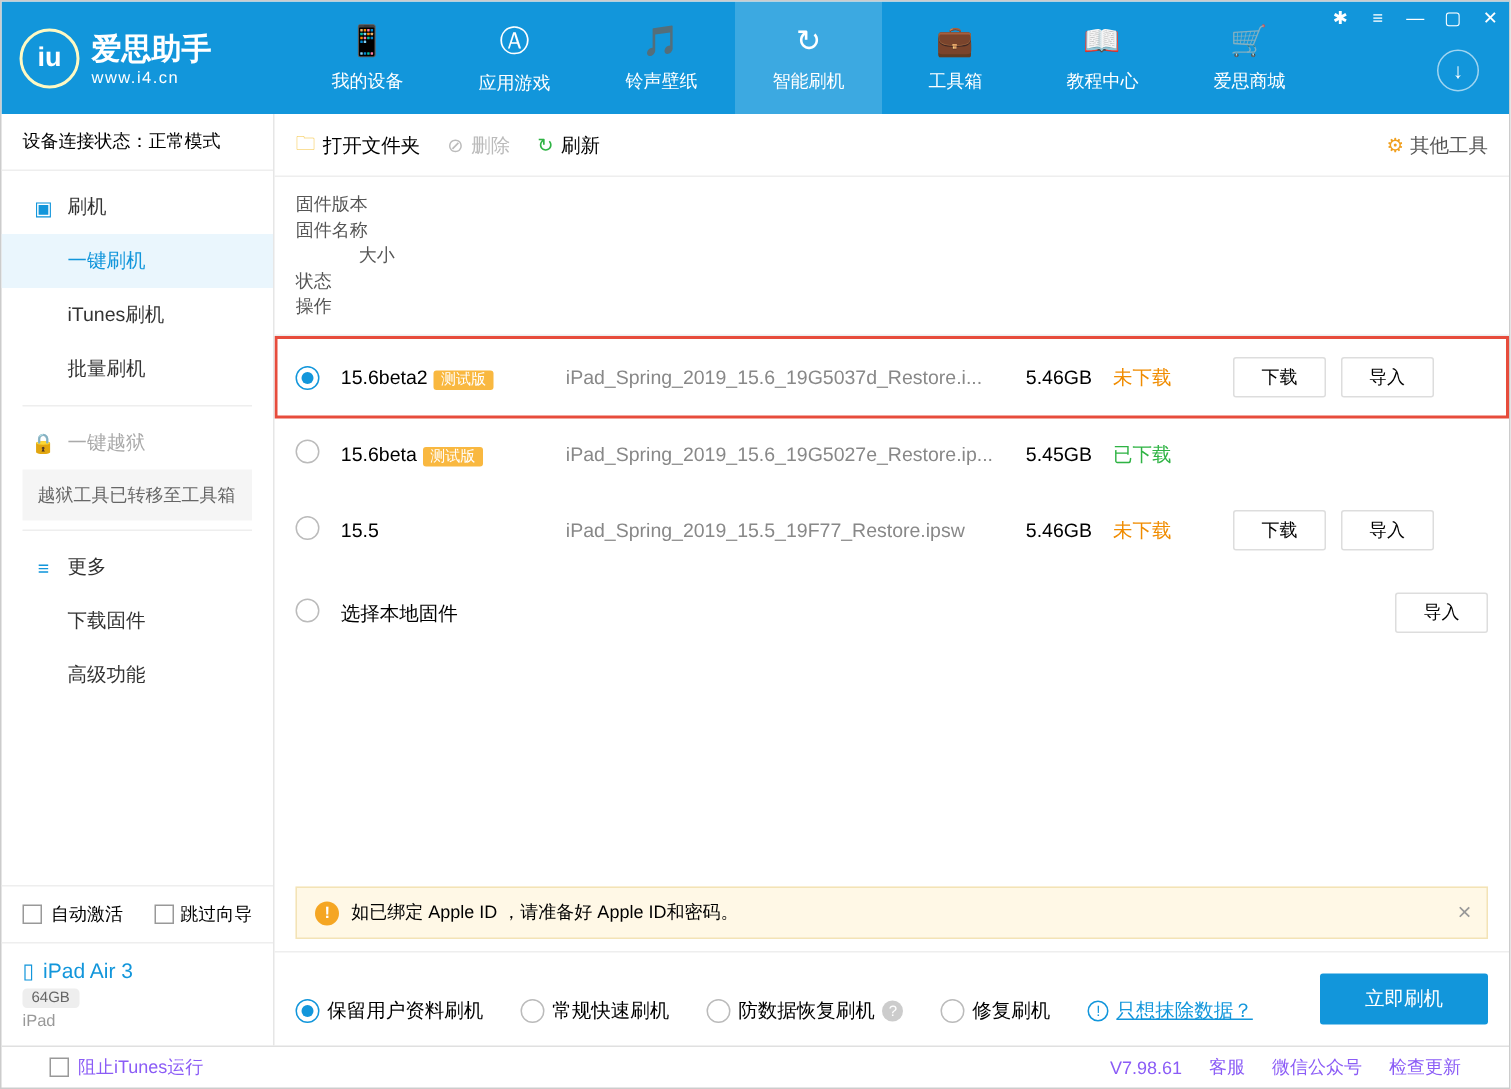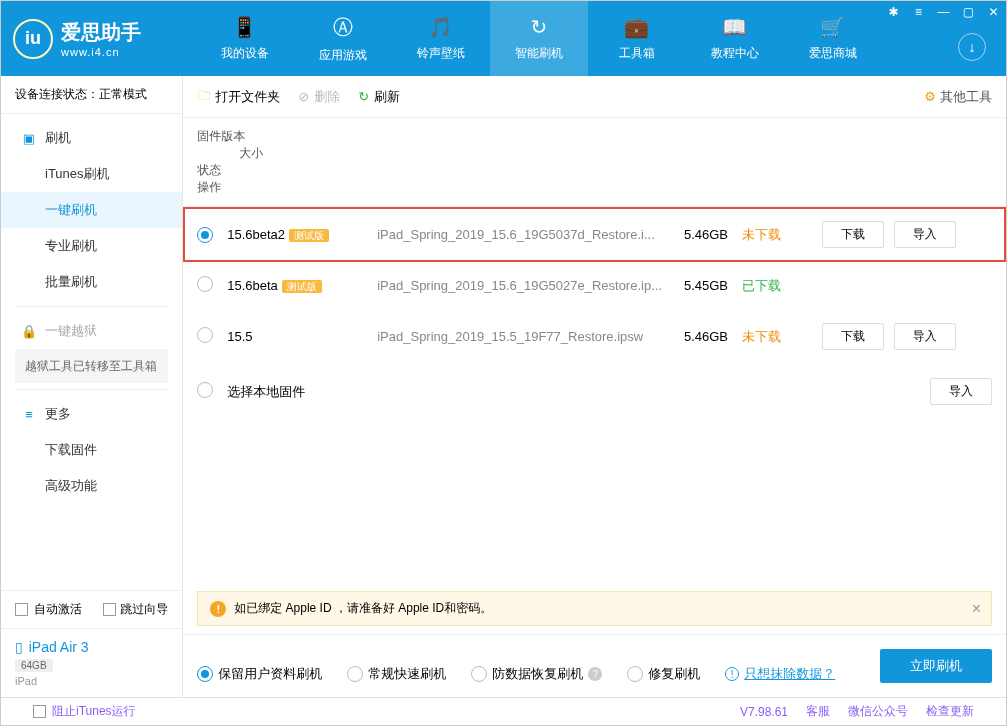--- a/index.html
+++ b/index.html
@@ -139,23 +139,22 @@
 <div class="body-area">
   <div class="sidebar">
     <div class="conn-status">
       <span>设备连接状态：</span><span class="bold">正常模式</span>
     </div>
     <div class="side-section">
       <div class="side-item">
           <span class="i">▣</span>
           <span>刷机</span>
         </div>
+      <div class="side-sub active">一键刷机</div>
       <div class="side-sub">iTunes刷机</div>
-      <div class="side-sub active">一键刷机</div>
-      <div class="side-sub">专业刷机</div>
       <div class="side-sub">批量刷机</div>
       <div class="side-divider"></div>
       <div class="side-item muted">
           <span class="i">🔒</span>
           <span>一键越狱</span>
         </div>
       <div class="side-note">越狱工具已转移至工具箱</div>
       <div class="side-divider"></div>
       <div class="side-item">
           <span class="i">≡</span>
@@ -201,20 +200,21 @@
       <div class="tb-spacer"></div>
       <div class="tb-settings">
           <span class="gear">⚙</span>
           <span>其他工具</span>
         </div>
     </div>
 
     <div class="table-head">
       <div class="col-radio"></div>
       <div class="col-version">固件版本</div>
+      <div class="col-name">固件名称</div>
       <div class="col-size">大小</div>
       <div class="col-status">状态</div>
       <div class="col-ops">操作</div>
     </div>
 
     <div class="firmware-list">
       <div class="fw-row highlighted">
         <div class="col-radio"><span class="radio checked"></span></div>
         <div class="col-version"><span>15.6beta2</span><span class="beta-tag">测试版</span></div>
         <div class="col-name fw-name">iPad_Spring_2019_15.6_19G5037d_Restore.i...</div>

